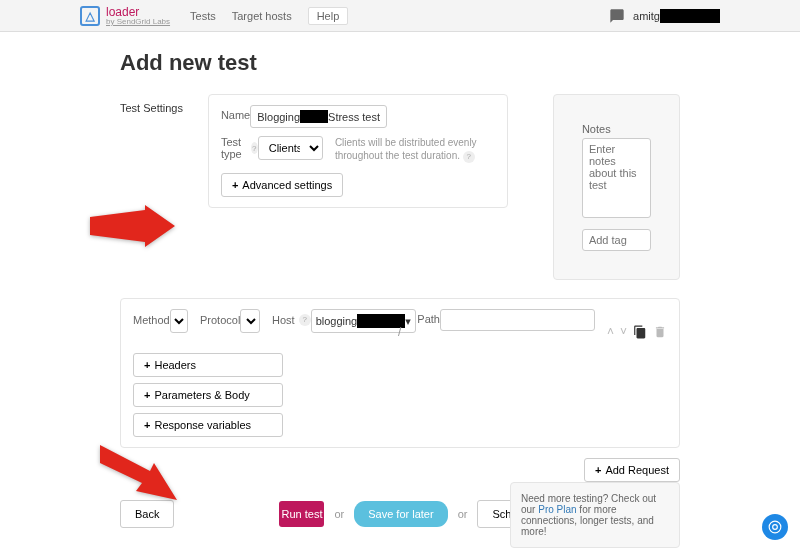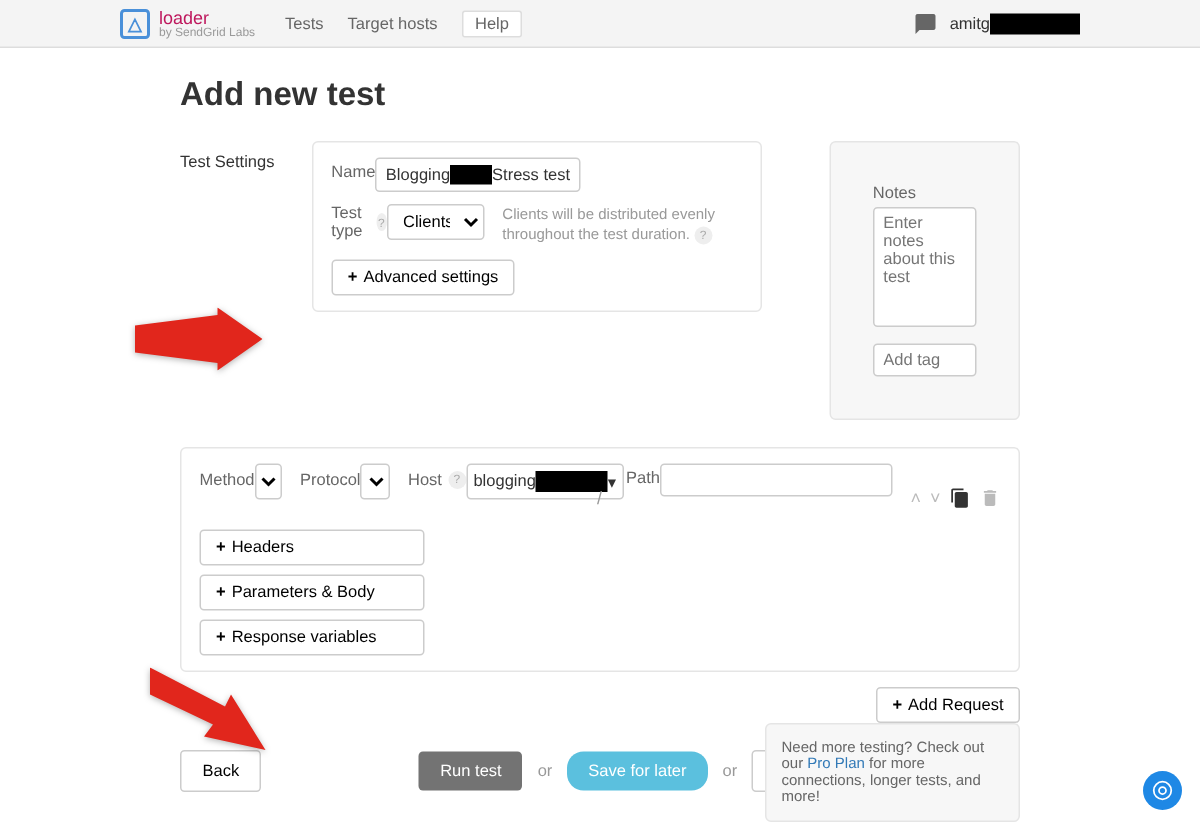--- a/index.html
+++ b/index.html
@@ -1,21 +1,21 @@
 <!DOCTYPE html>
 <html><head>
 <meta charset="utf-8">
 <style>
 * { box-sizing: border-box; margin: 0; padding: 0; }
 body { font-family: -apple-system, "Helvetica Neue", Arial, sans-serif; font-size: 12px; color: #333; background: #fff; }
 .topbar { background: #f4f4f4; border-bottom: 1px solid #ddd; height: 32px; display: flex; align-items: center; padding: 0 80px; }
 .logo-wrap { display: flex; align-items: center; margin-right: 20px; }
 .logo-badge { width: 20px; height: 20px; border: 2px solid #4a90d9; border-radius: 3px; display: flex; align-items: center; justify-content: center; color: #4a90d9; font-weight: bold; font-size: 12px; margin-right: 6px; }
 .logo-text { color: #be185d; font-weight: 400; font-size: 12px; line-height: 1; }
-.logo-sub { color: #999; font-size: 8px; display: block; margin-top: -2px; }
+.logo-sub { color: #999; font-size: 8px; display: block; margin-top: -2px; text-decoration: underline; }
 .nav { display: flex; gap: 16px; align-items: center; }
 .nav a { color: #666; text-decoration: none; font-size: 11px; }
 .nav .help { border: 1px solid #ddd; padding: 2px 8px; border-radius: 2px; background: #fff; }
 .user-area { margin-left: auto; display: flex; align-items: center; gap: 8px; }
 .msg-icon { width: 16px; height: 16px; fill: #666; }
 .user-name { display: flex; align-items: center; font-size: 11px; }
 .redact { background: #000; display: inline-block; height: 14px; }
 
 .container { max-width: 720px; margin: 0 auto; padding: 0 80px; width: 800px; }
 h1 { font-size: 22px; font-weight: 600; margin: 18px 0; }
@@ -39,21 +39,21 @@
 .plus { font-weight: bold; }
 
 .gray-panel { background: #f7f7f7; border: 1px solid #e5e5e5; border-radius: 4px; padding: 28px; margin-left: 25px; }
 .notes-ta { height: 80px; background: #fff; }
 .tag-input { margin-top: 8px; }
 
 .req-tools { margin-left: auto; display: flex; gap: 6px; align-items: center; color: #bbb; }
 .req-tools svg, .req-tools .ic { width: 14px; height: 14px; }
 
 .footer-row { display: flex; align-items: center; gap: 10px; margin-top: 18px; }
-.btn-primary { background: #737373; color: #fff; border: none; padding: 7px 14px; font-size: 11px; border-radius: 3px; cursor: pointer; }
+.btn-primary { background: #be185d; color: #fff; border: none; padding: 7px 2px; font-size: 11px; border-radius: 3px; cursor: pointer; }
 .btn-info { background: #5bc0de; color: #fff; border: none; padding: 7px 14px; font-size: 11px; border-radius: 11px; cursor: pointer; }
 .or-text { color: #999; font-size: 11px; }
 
 .promo { background: #f7f7f7; border: 1px solid #e5e5e5; border-radius: 4px; padding: 10px; font-size: 10px; color: #666; width: 170px; margin-left: auto; }
 .promo a { color: #337ab7; text-decoration: none; }
 
 .add-req { display: flex; justify-content: flex-end; margin-top: 10px; }
 
 .arrow { position: absolute; z-index: 5; }
 .arrow svg { filter: drop-shadow(0 1px 2px rgba(0,0,0,.3)); }

